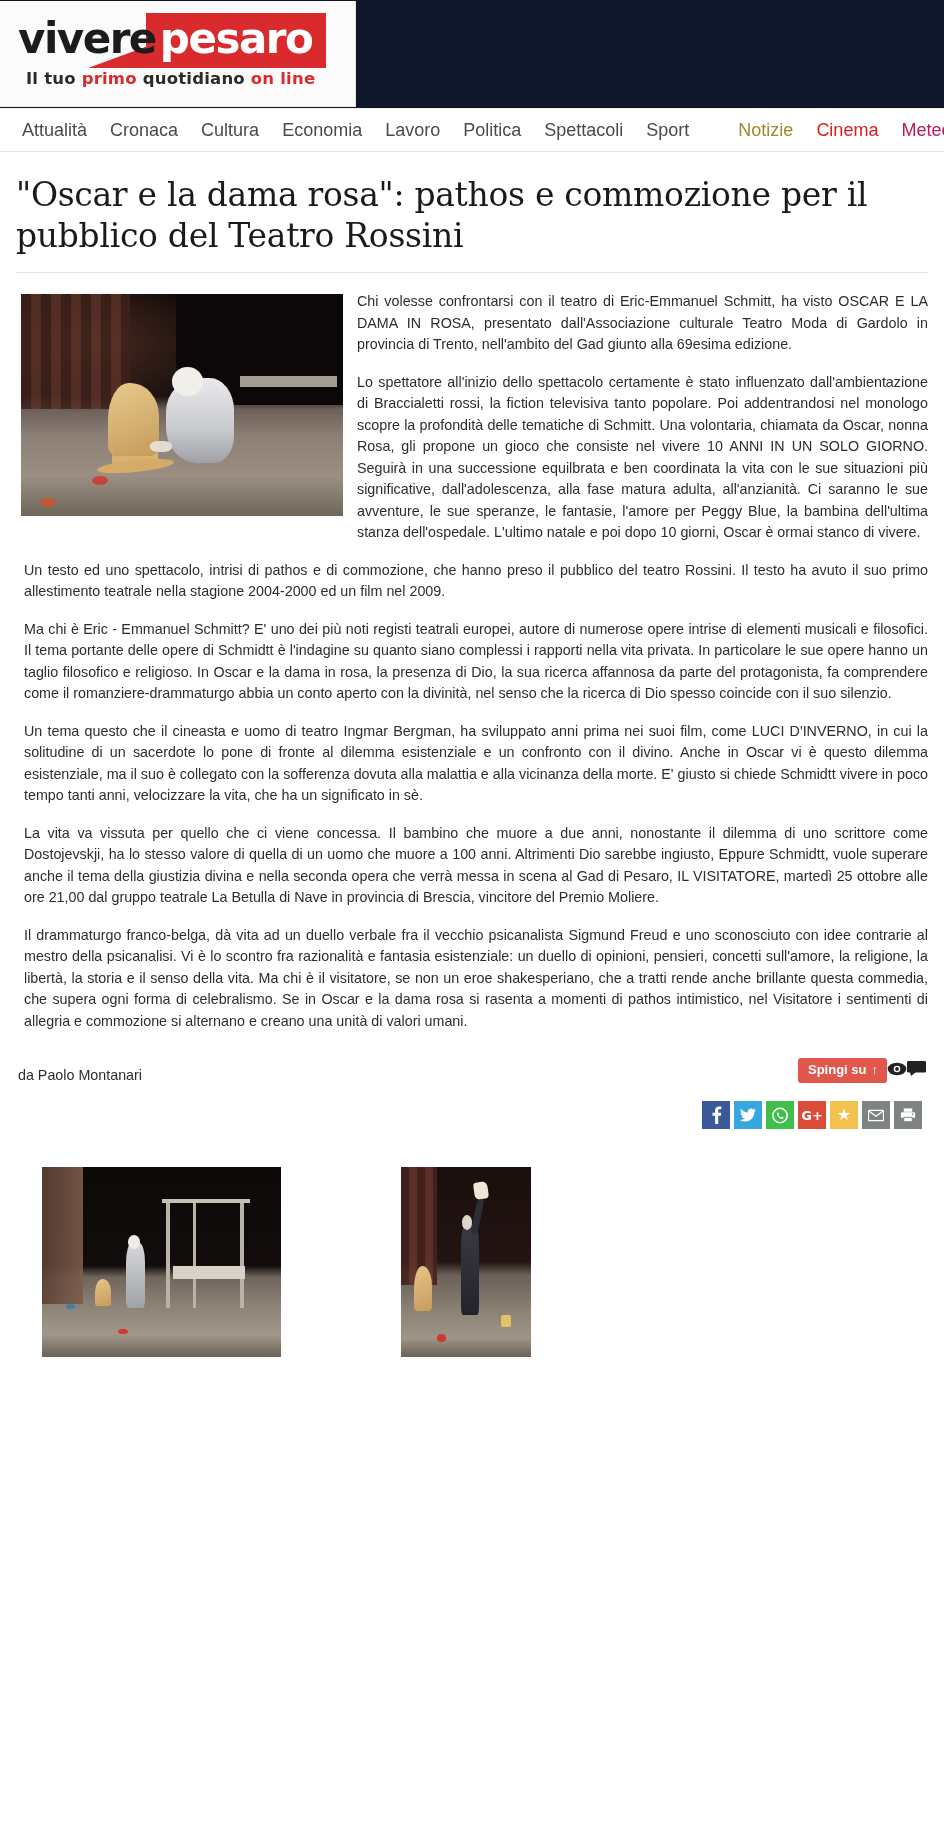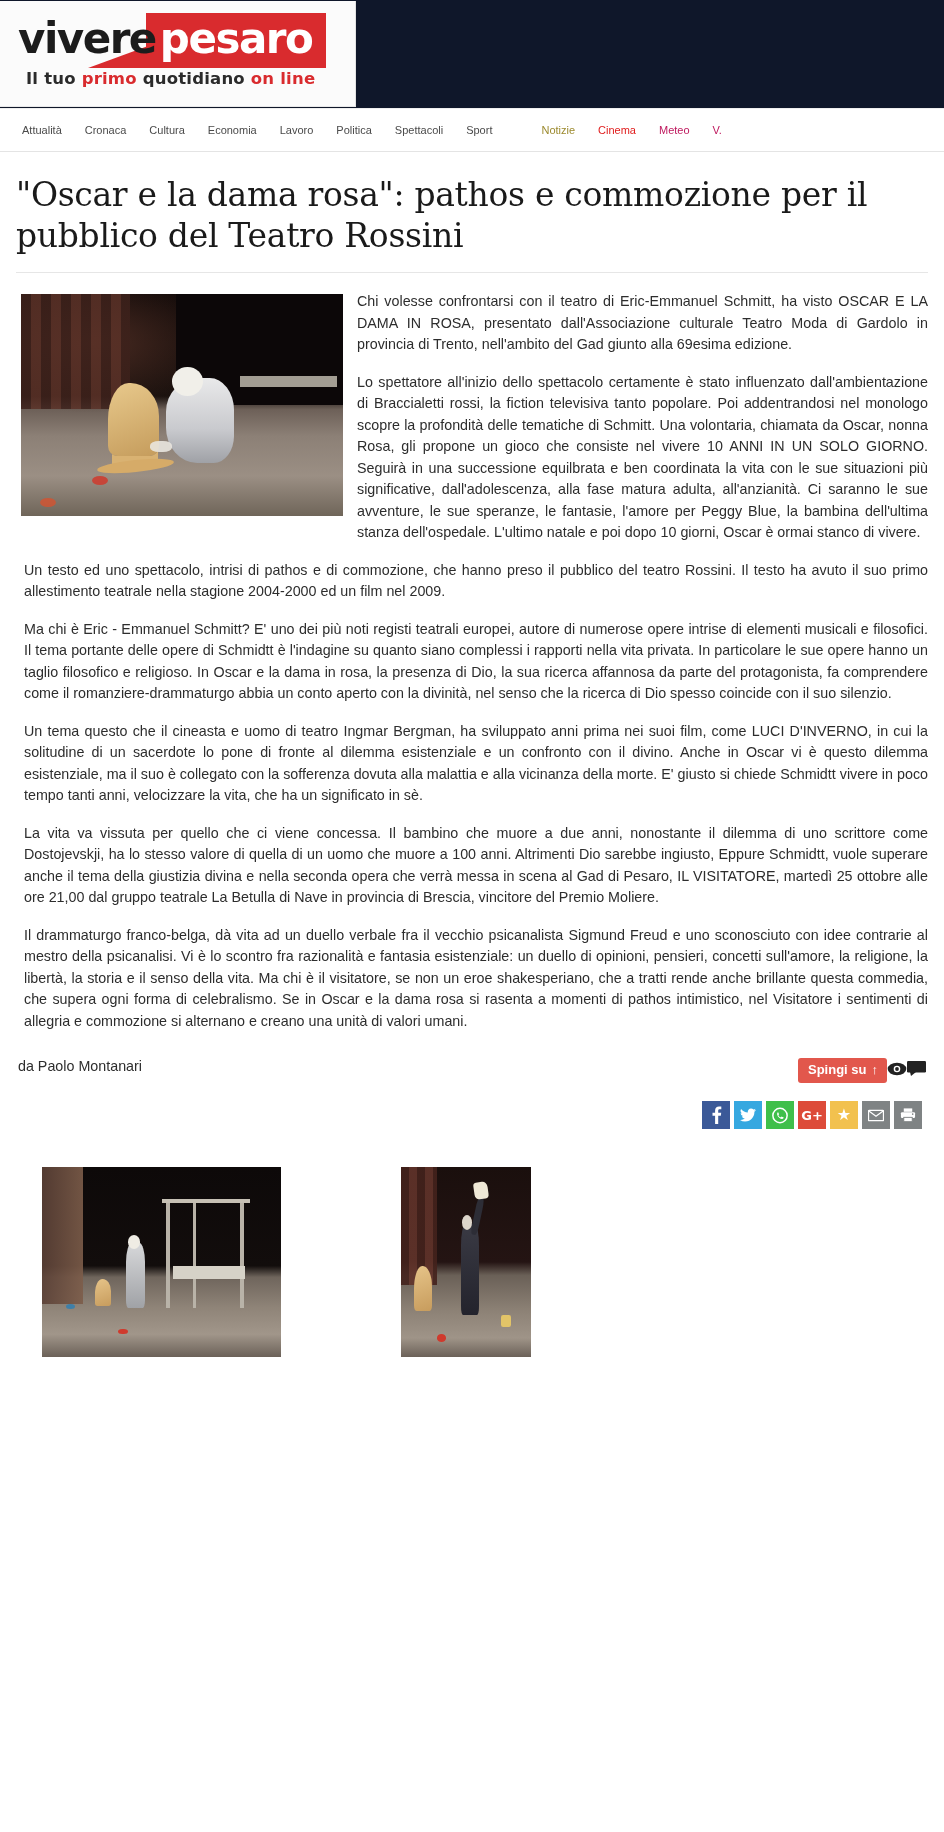--- a/index.html
+++ b/index.html
@@ -85,21 +85,21 @@
     border-bottom: 1px solid #e4e4e4;
     background: #ffffff;
     display: flex;
     align-items: center;
     padding-left: 22px;
     overflow: hidden;
     white-space: nowrap;
   }
   .nav a {
     font-family: "Liberation Sans", sans-serif;
-    font-size: 11px;
+    font-size: 18px;
     color: #4a4a4a;
     text-decoration: none;
     margin-right: 23px;
     line-height: 44px;
   }
   .nav a.gap-before { margin-left: 26px; }
   .nav a.c-gold   { color: #9c8a2e; }
   .nav a.c-red    { color: #e01b1b; }
   .nav a.c-blue   { color: #be185d; }
 
@@ -177,21 +177,21 @@
     position:absolute; left:47%; top:33%; width:9.5%; height:13%;
     background:#f1efe9; border-radius:50%;
   }
   .stage-a .redspot-1 { position:absolute; left:22%; top:82%; width:5%; height:4%; background:#cf3a2d; border-radius:50%; opacity:.85;}
   .stage-a .redspot-2 { position:absolute; left:6%; top:92%; width:5%; height:4%; background:#d4522f; border-radius:50%; opacity:.8;}
   .stage-a .whitespot { position:absolute; left:40%; top:66%; width:7%; height:5%; background:#e9e6df; border-radius:40%; opacity:.9;}
 
   
   .credit-row {
     display:flex;
-    align-items:flex-start;
+    align-items:flex-end;
     justify-content:space-between;
     margin-top: 26px;
     padding: 0 2px;
   }
   .credit {
     font-family:"Liberation Sans", sans-serif;
     font-size:14.3px;
     color:#2d2d2d;
   }
   .actions { display:flex; align-items:center; }

